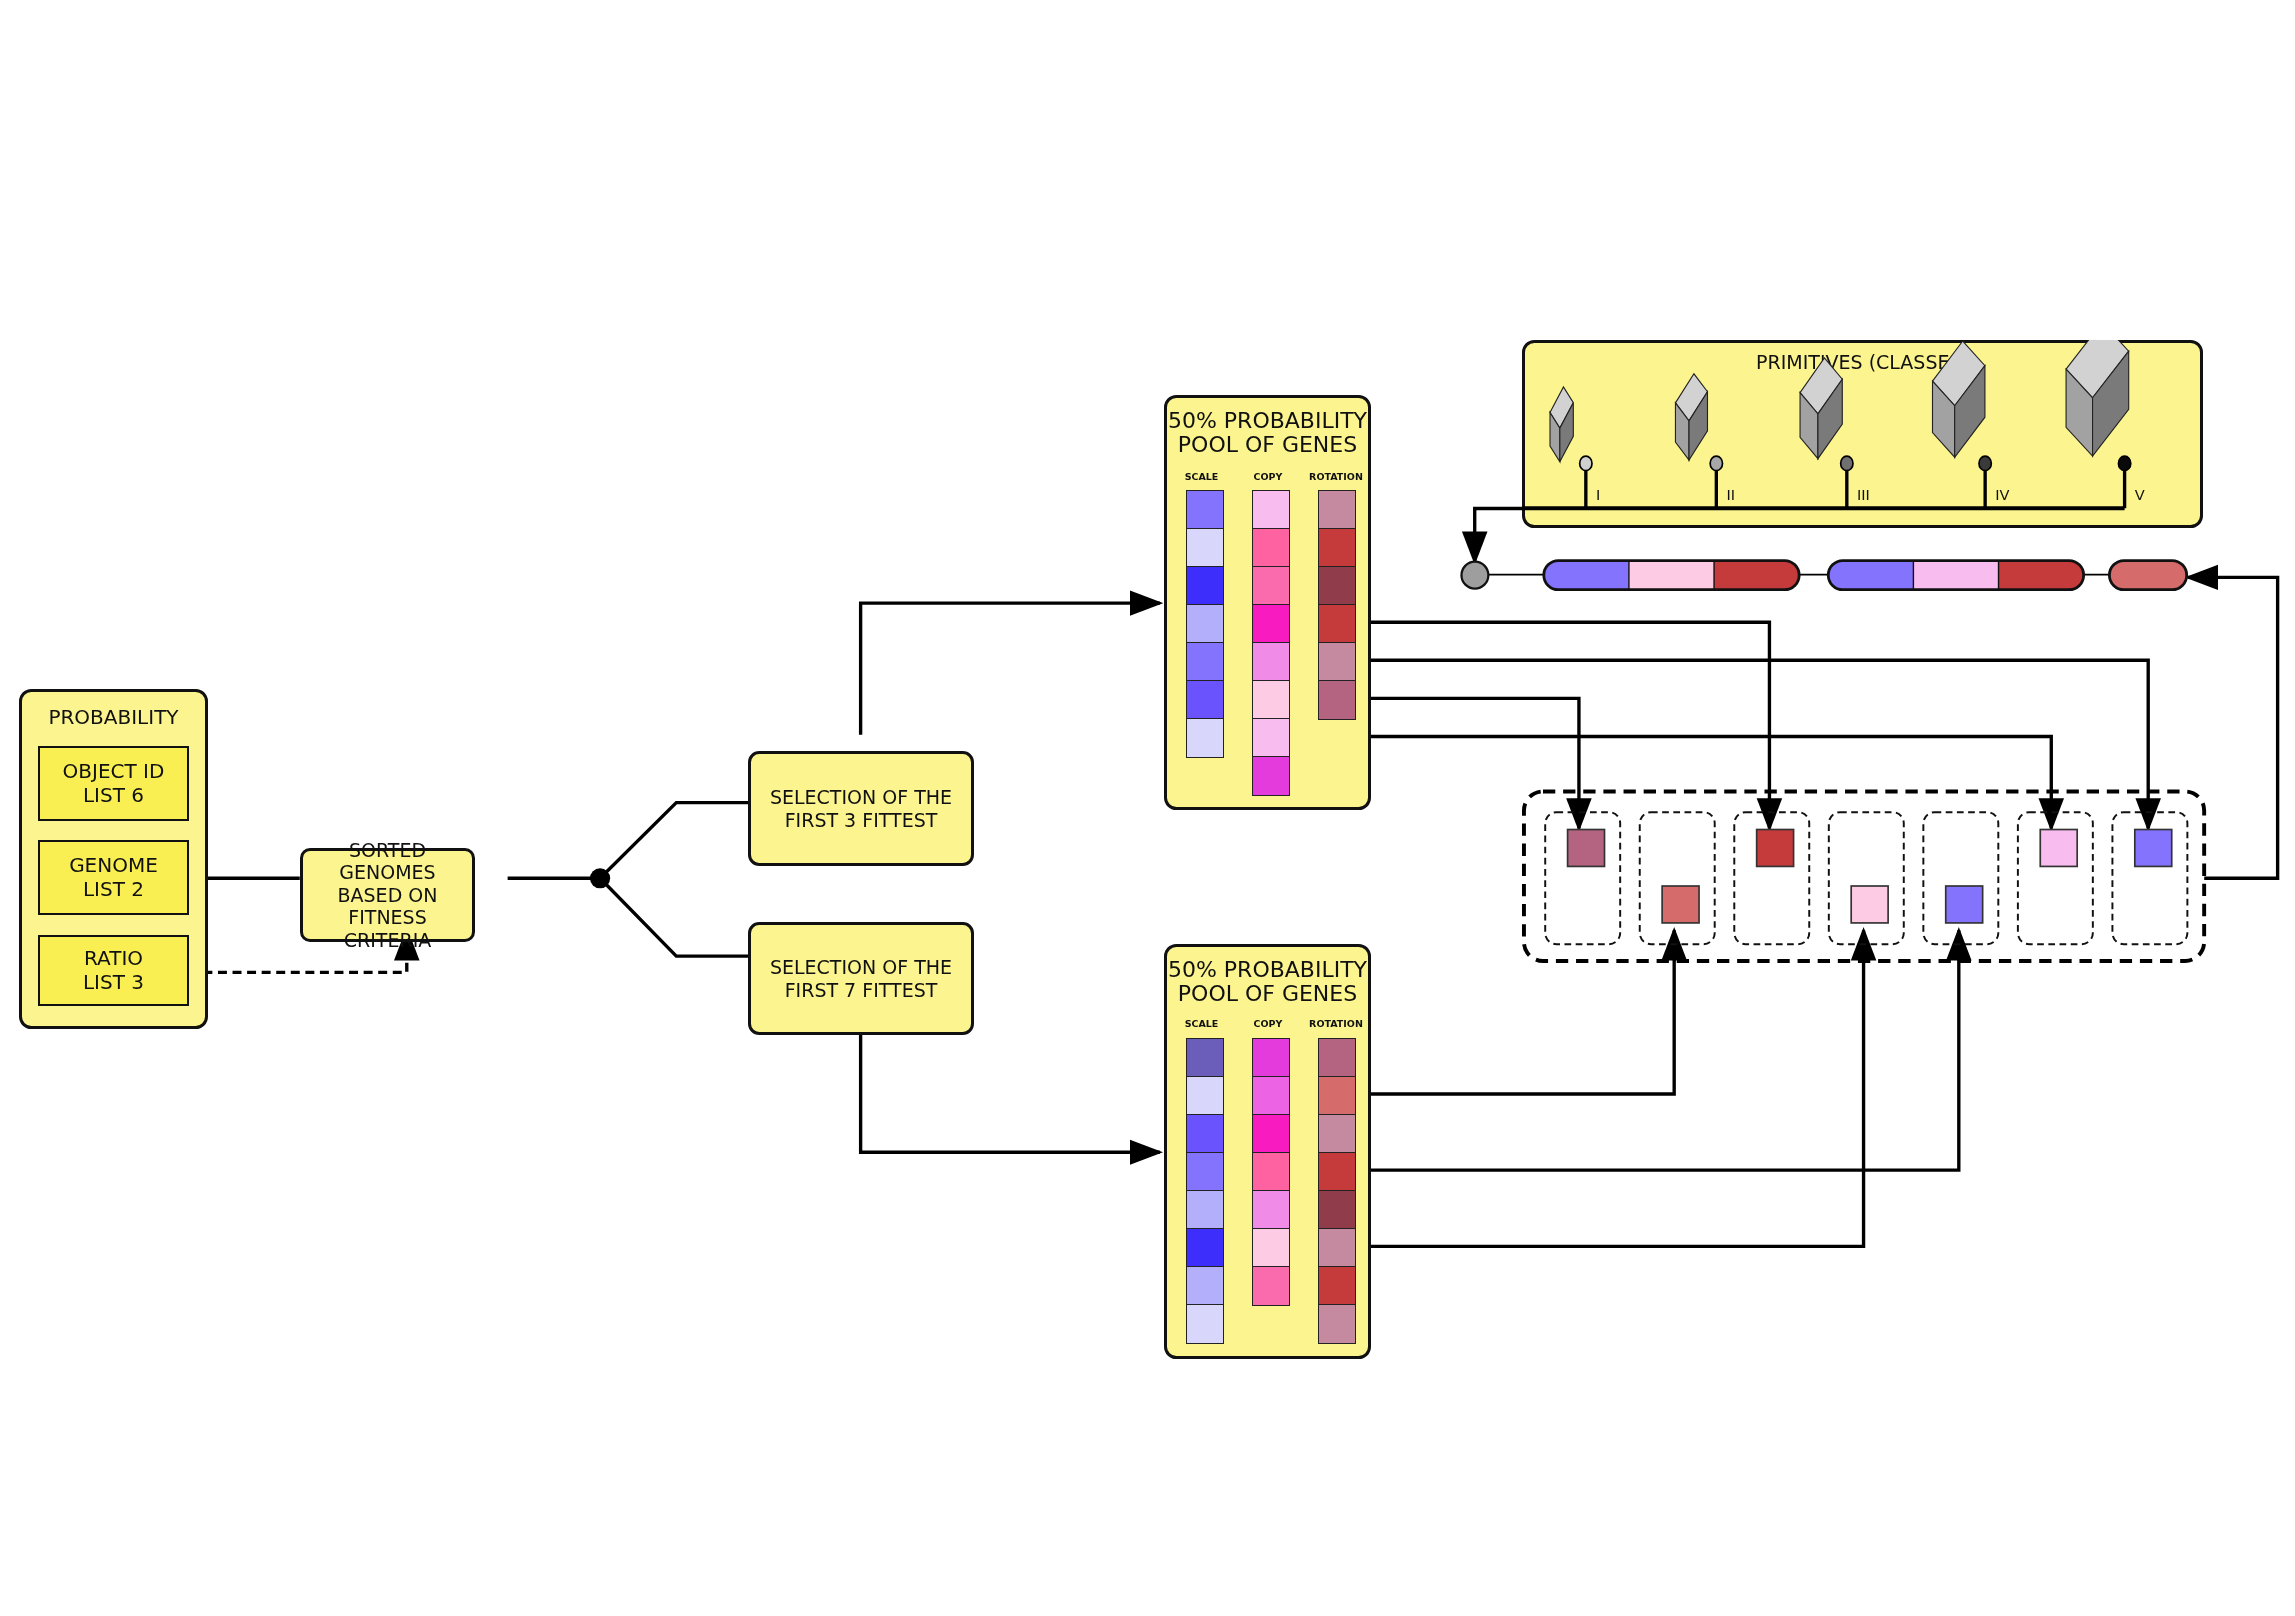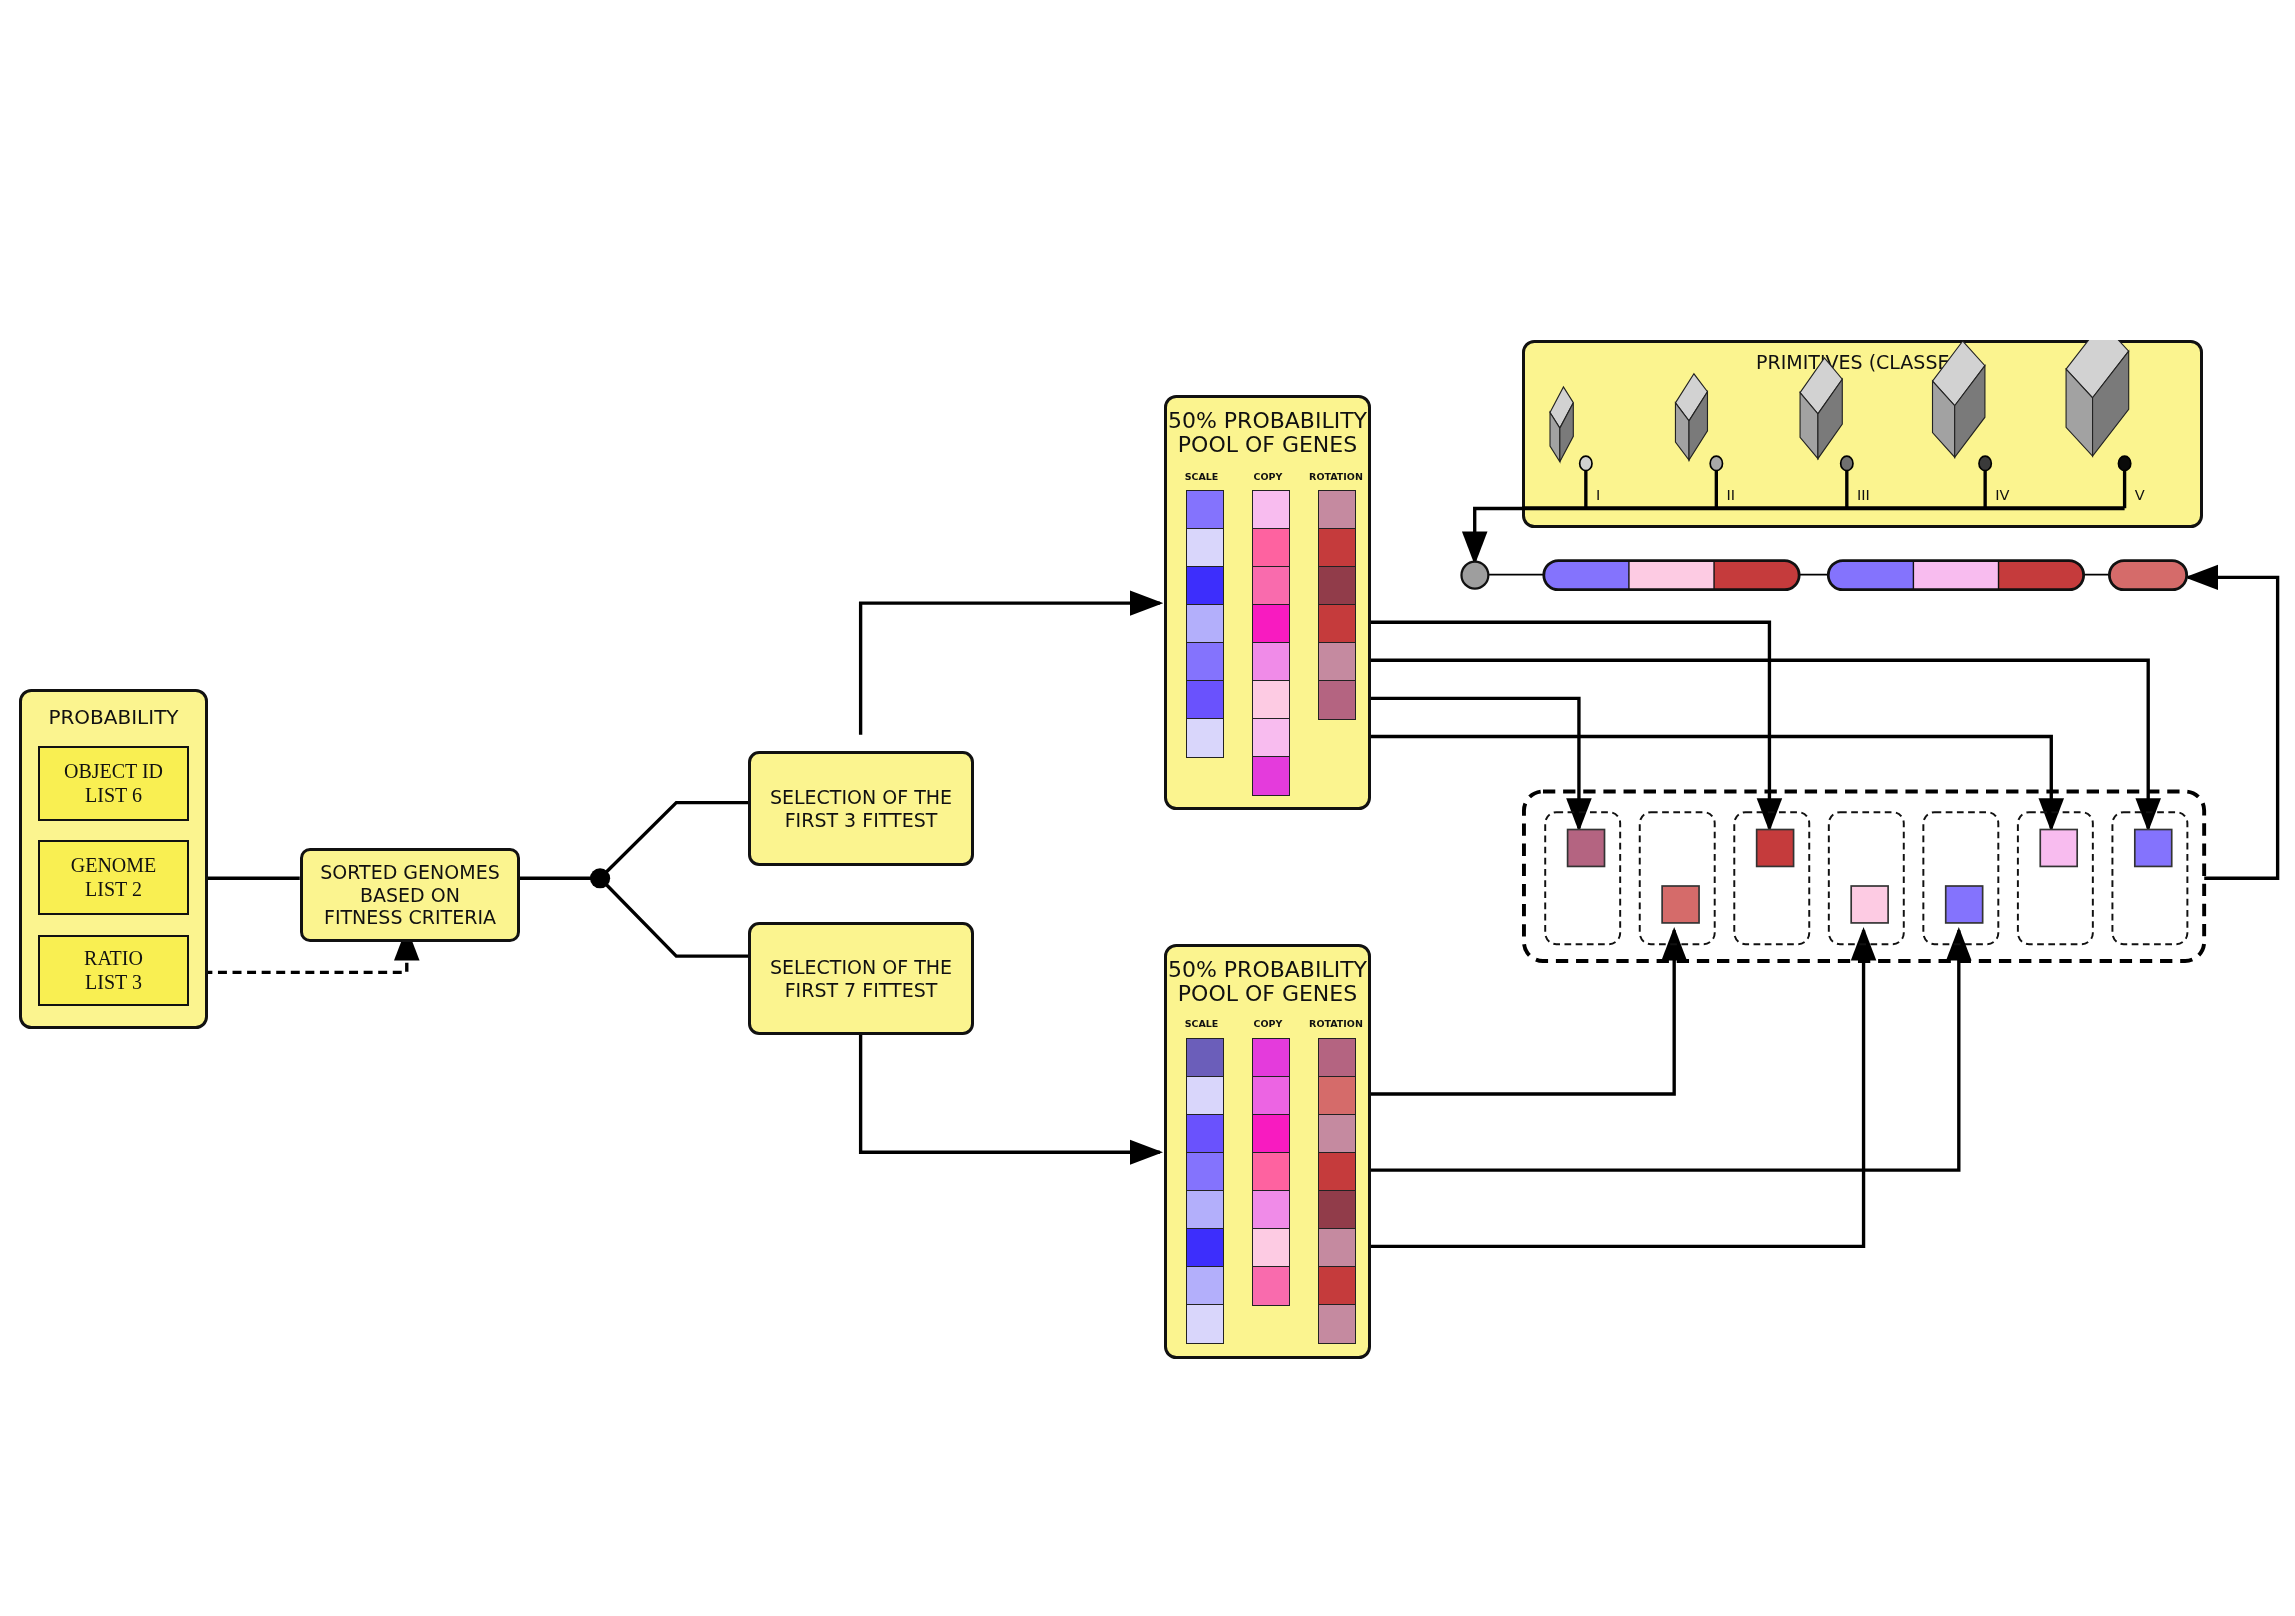--- a/index.html
+++ b/index.html
@@ -2,21 +2,21 @@
 <html style="font-size:9px"><head>
 <meta charset="utf-8">
 <style>
   html, body { margin: 0; padding: 0; background: #ffffff; }
   body { width: 2295px; height: 1617px; position: relative; overflow: hidden;
          font-family: "DejaVu Sans", "Liberation Sans", sans-serif; color: #111; }
   #canvas { position: absolute; left: 0; top: 0; width: 2295px; height: 1617px; }
   .box { position: absolute; background: #fbf48f; border: 3.9px solid #111; border-radius: 12.3px; box-sizing: border-box; }
   .inner { position: absolute; background: #f9ef52; border: 2.8px solid #111; box-sizing: border-box;
            display: flex; align-items: center; justify-content: center; text-align: center;
-           font-size: 20px; line-height: 23.5px; font-family: Liberation Serif, serif; }
+           font-size: 20px; line-height: 23.5px; }
   .lbl { position: absolute; text-align: center; font-size: 20px; line-height: 23.5px; }
   .center { display: flex; align-items: center; justify-content: center; text-align: center; margin-top: 16px; }
   .pooltitle { position: absolute; left: 0; right: 0; top: 11.2px; text-align: center; font-size: 22px; line-height: 23.5px; }
   .colhdr { position: absolute; font-size: 9.5px; font-weight: bold; text-align: center; width: 50px; }
   .genecol { position: absolute; width: 38px; border: 1.7px solid #222; box-sizing: border-box; }
   .gene { width: 100%; box-sizing: border-box; border-bottom: 1.7px solid #222; }
   .gene:last-child { border-bottom: none; }
   .primtitle { position: absolute; left: 0; right: 0; top: 7.8px; text-align: center; font-size: 19px; }
 </style>
 </head>
@@ -78,21 +78,21 @@
       <div>LIST 2</div>
     </div>
 </div>
 <div class="inner" style="left:38px;top:935px;width:151px;height:71px;">
   <div>
       <div>RATIO</div>
       <div>LIST 3</div>
     </div>
 </div>
 
-<div class="box center" style="left:300px;top:832px;width:220px;height:94px;border-radius:10px;">
+<div class="box center" style="left:300px;top:832px;width:175px;height:94px;border-radius:10px;">
   <div class="lbl" style="position:static;font-size:19px;line-height:22.4px;">
     <div>SORTED GENOMES</div>
     <div>BASED ON</div>
     <div>FITNESS CRITERIA</div>
   </div>
 </div>
 
 <div class="box center" style="left:748px;top:735px;width:226px;height:115px;border-radius:11.2px;">
   <div class="lbl" style="position:static;font-size:19px;line-height:22.4px;">
     <div>SELECTION OF THE</div>

